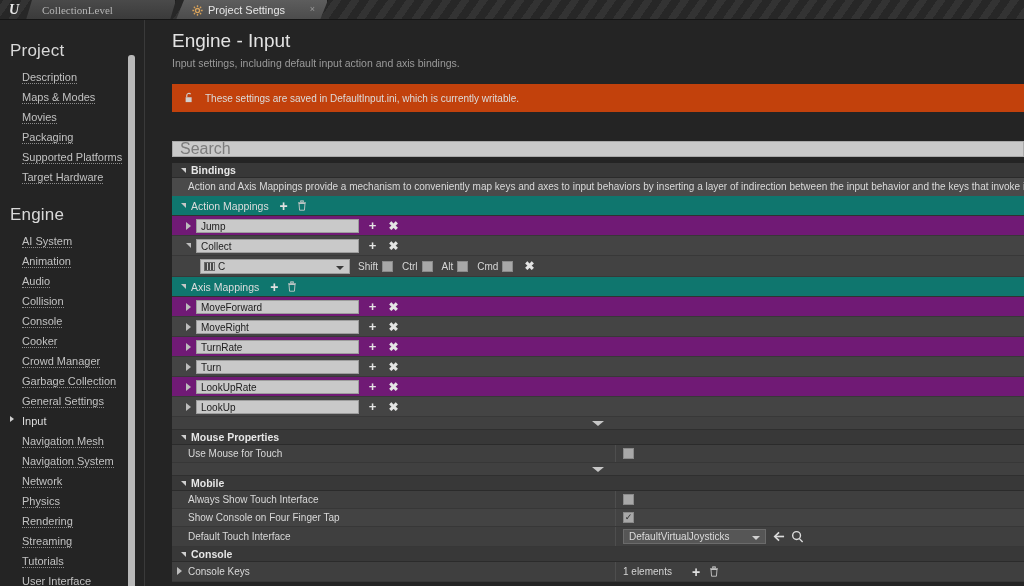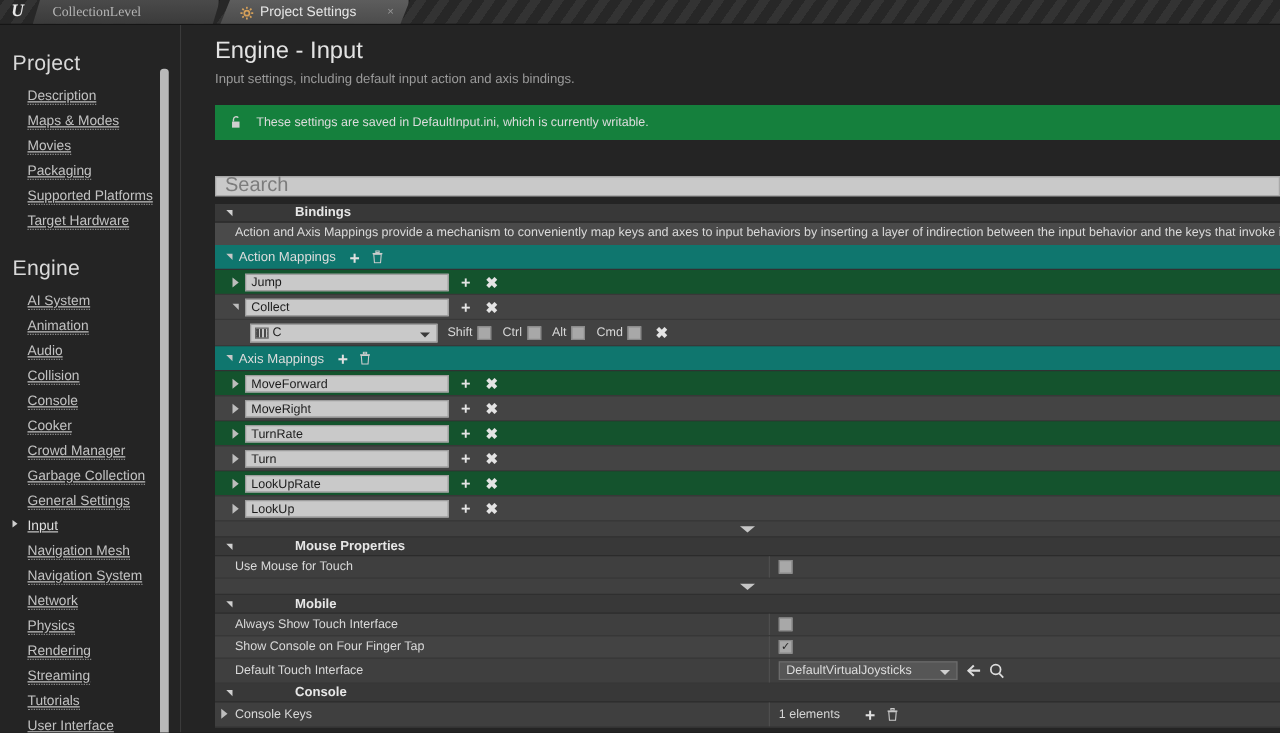--- a/index.html
+++ b/index.html
@@ -64,21 +64,20 @@
   }
   .side-head {
     font-size: 17px; color: #d9d9d9; padding: 10px 0 6px 10px;
     font-weight: normal; letter-spacing: .2px;
   }
   .side-item {
     position: relative;
     font-size: 11px; color: #c2c2c2;
     padding: 2px 0 2px 22px; line-height: 16px;
     white-space: nowrap;
-    text-decoration: underline;
   }
   .side-item .lbl {
     border-bottom: 1px dotted #8b8b8b; padding-bottom: 0px;
   }
   .side-item.selected .lbl { border-bottom: none; color: #dedede; }
   .side-item .arrow {
     position: absolute; left: 10px; top: 5px;
     width: 0; height: 0;
     border-left: 4px solid #cfcfcf;
     border-top: 3px solid transparent;
@@ -101,21 +100,21 @@
     background: #242424; overflow: hidden;
   }
   .page-title {
     font-size: 19px; color: #e3e3e3; padding: 10px 0 0 27px; font-weight: normal;
   }
   .page-sub {
     font-size: 10.5px; color: #9a9a9a; padding: 5px 0 0 27px;
   }
   .notice {
     position: absolute; left: 27px; top: 64px; right: 0; height: 28px;
-    background: #15803d;
+    background: #c2410c;
     display: flex; align-items: center; padding-left: 10px;
   }
   .notice .lock {
     width: 14px; height: 14px; margin-right: 9px;
     display: inline-flex; align-items: center; justify-content: center;
     color: #cfcfcf; font-size: 11px;
   }
   .notice .txt { font-size: 10px; color: #dcdcdc; }
 
   .searchbox {
@@ -128,21 +127,20 @@
   .proplist {
     position: absolute; left: 27px; top: 143px; right: 0; bottom: 0;
     overflow: hidden;
   }
 
   
   .cat {
     position: relative; height: 15px; background: #383838;
     display: flex; align-items: center; padding-left: 9px;
     border-bottom: 1px solid #2b2b2b;
-    gap: 45px;
   }
   .cat .tri {
     width: 0; height: 0; margin-right: 5px;
     border-top: 5px solid #cfcfcf;
     border-left: 5px solid transparent;
   }
   .cat .t { font-size: 10.5px; color: #e6e6e6; font-weight: bold; }
 
   .desc {
     background: #4a4a4a; padding: 3px 0 4px 16px;
@@ -164,21 +162,21 @@
   .icobtn {
     display: inline-flex; align-items: center; justify-content: center;
     width: 14px; height: 14px; color: #d8d8d8; font-size: 12px;
     margin-right: 4px; line-height: 1;
   }
   .icobtn.plus { font-size: 14px; font-weight: bold; color: #e0e0e0; }
   .icobtn.trash { font-size: 11px; color: #cdcdcd; }
 
   
   .maprow {
-    position: relative; height: 20px; background: #14532d;
+    position: relative; height: 20px; background: #701a75;
     display: flex; align-items: center; padding-left: 14px;
     border-bottom: 1px solid #383838;
   }
   .maprow.alt { background: #444; }
   .exp-closed {
     width: 0; height: 0; margin-right: 5px;
     border-left: 5px solid #bdbdbd;
     border-top: 4px solid transparent;
     border-bottom: 4px solid transparent;
   }

